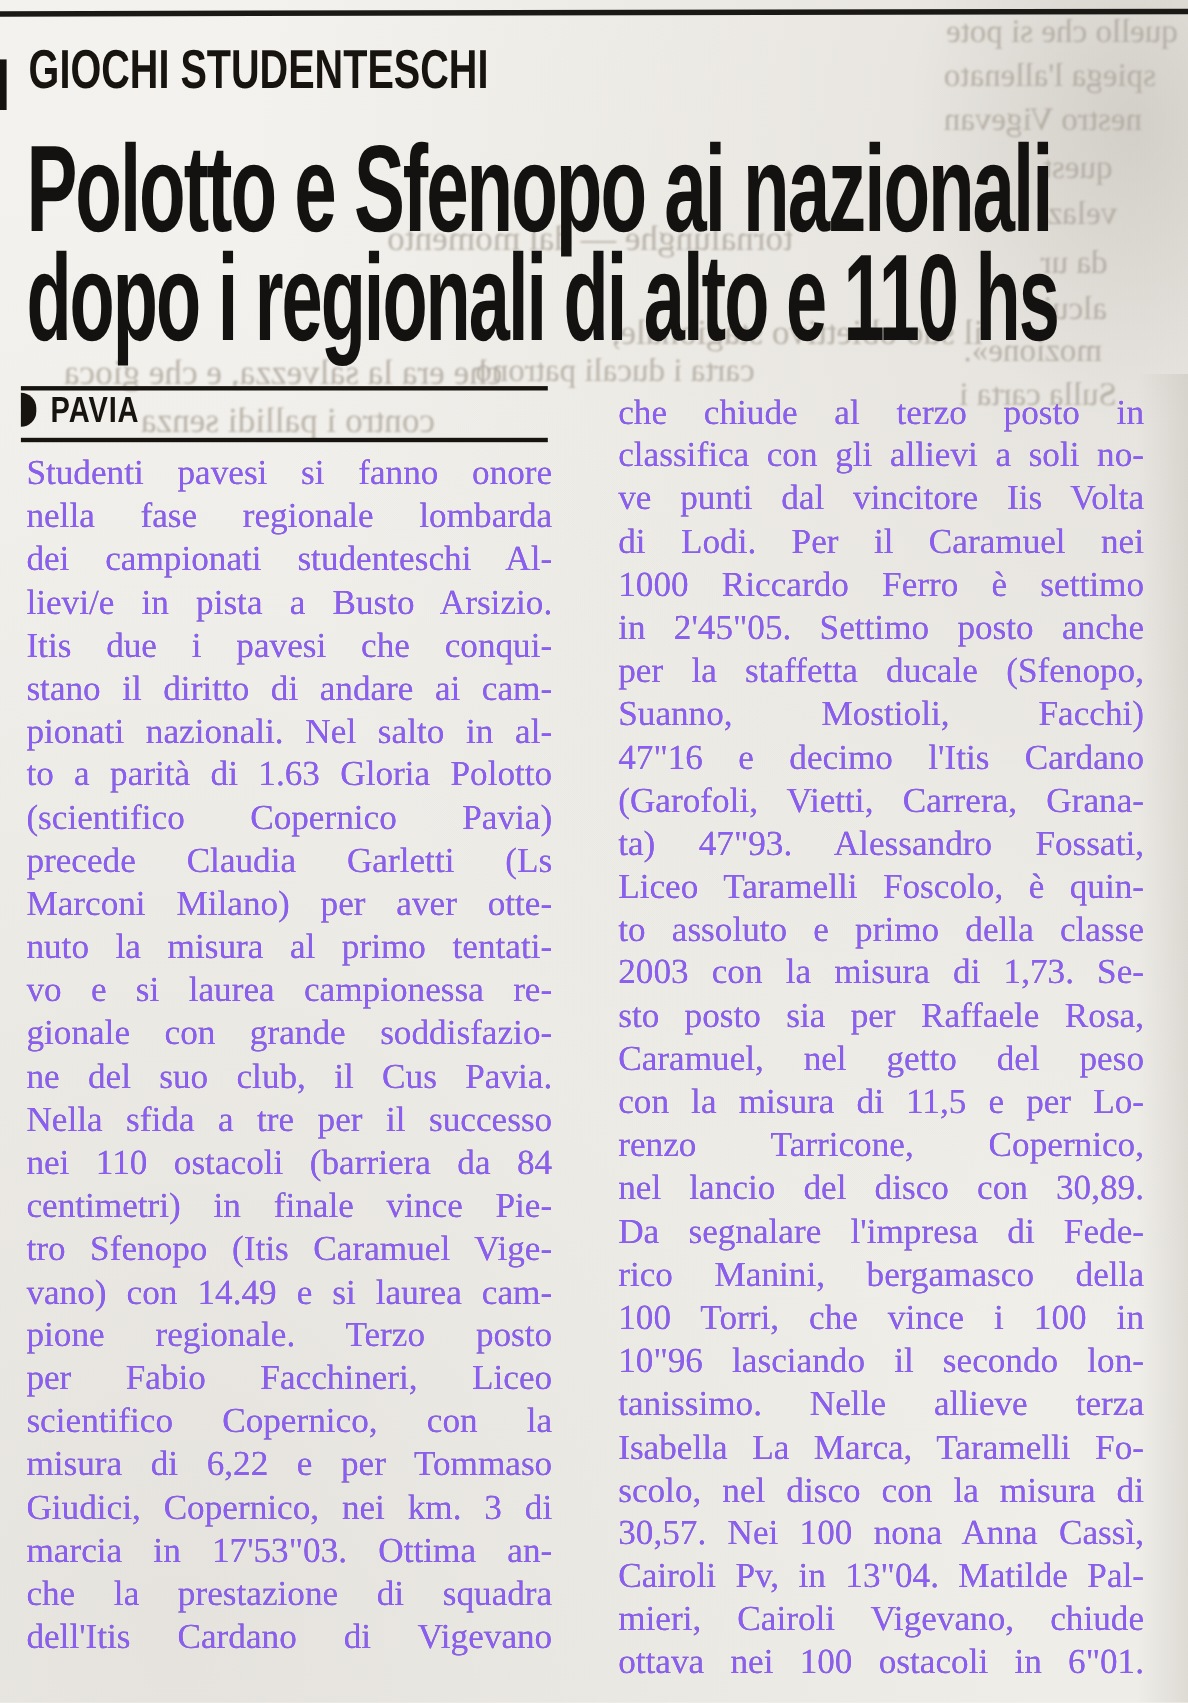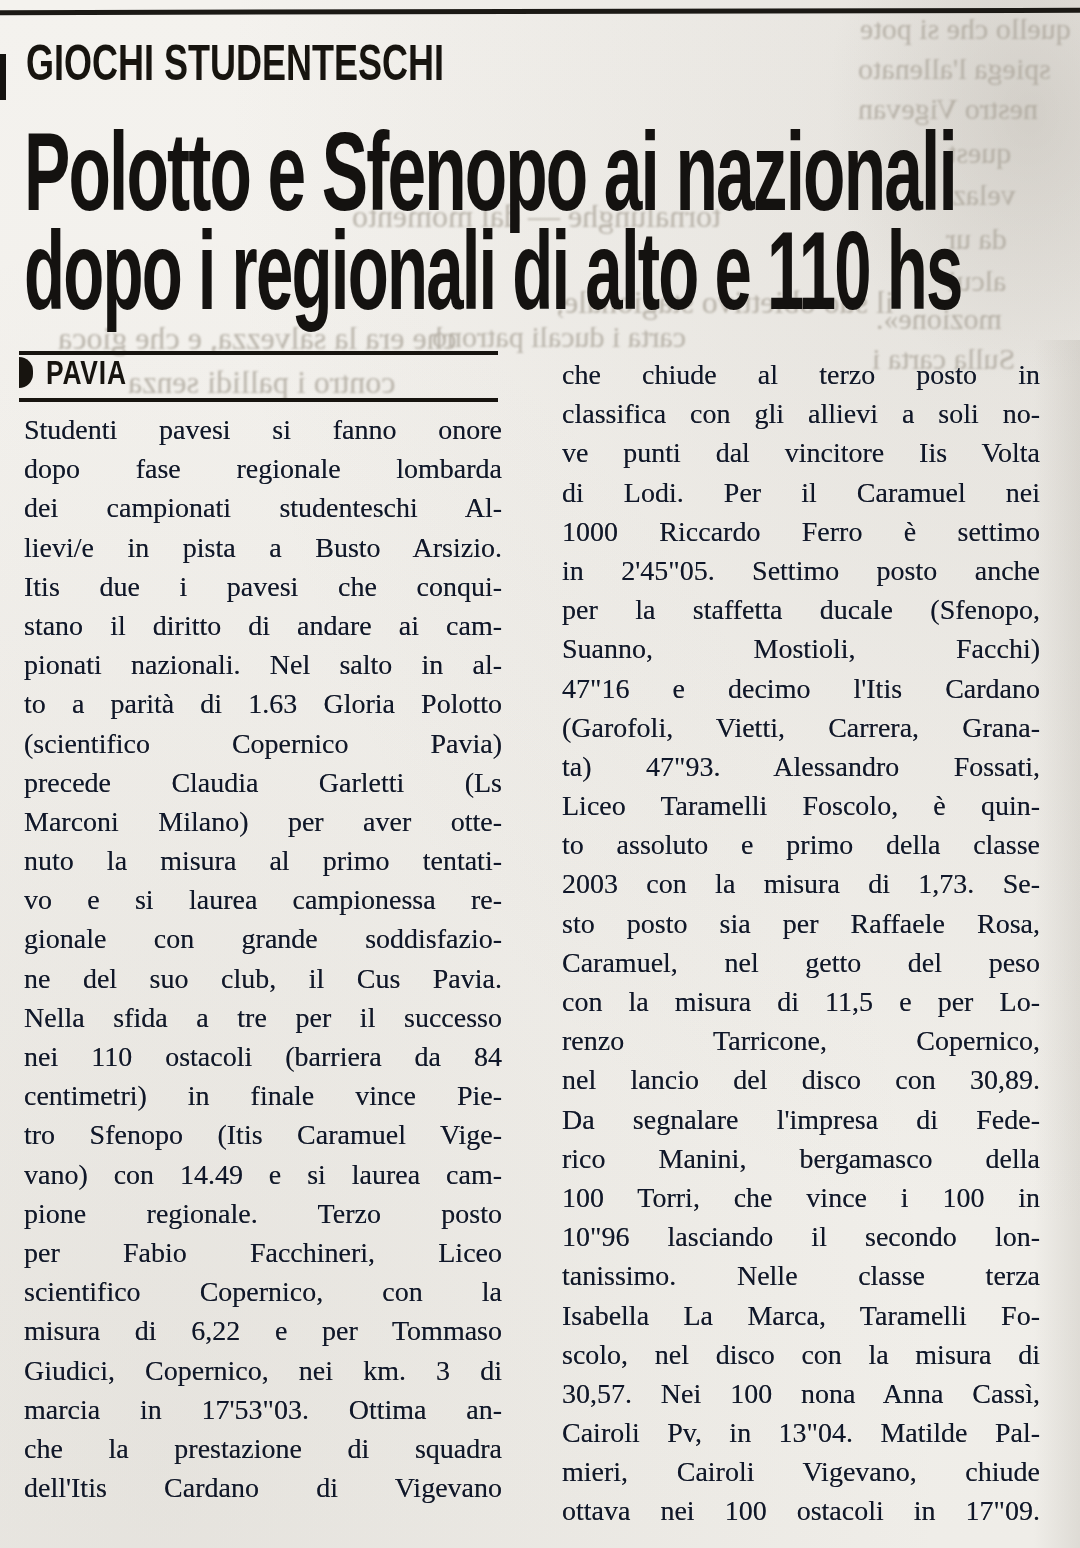--- a/index.html
+++ b/index.html
@@ -31,21 +31,21 @@
 
   .rule{position:absolute;left:19px;width:479px;height:4px;background:#17140f;}
   .rule-top{top:351px;}
   .rule-bottom{top:398px;}
   .bullet{position:absolute;left:19px;top:357px;width:14px;height:31px;background:#17140f;
     border-radius:0 16px 16px 0;}
   .section-label{position:absolute;left:46px;top:354px;color:#17140f;
     font-family:"Liberation Sans",sans-serif;font-weight:bold;font-size:33px;line-height:38px;
     letter-spacing:1px;white-space:nowrap;transform:scaleX(.8);transform-origin:0 0;}
 
-  .col{position:absolute;width:478px;color:#0f172a;font-size:28px;
+  .col{position:absolute;width:478px;color:#8b5cf6;font-size:32px;
     text-shadow:0 0 .5px rgba(22,20,16,.55);}
   .col-left{left:24px;top:410px;}
   .col-right{left:562px;top:355px;}
   .bl{height:39.2px;line-height:39.2px;text-align:justify;text-align-last:justify;overflow:hidden;}
 
   .ghost{position:absolute;font-family:"Liberation Serif",serif;color:#aba59a;opacity:.8;
     filter:blur(1.1px);transform:scaleX(-1);white-space:nowrap;font-size:30px;}
   .gf1{left:860px;top:12px;}
   .gf2{left:858px;top:52px;}
   .gf3{left:858px;top:92px;}
@@ -91,21 +91,21 @@
   <span class="hl-line hl2">dopo i regionali di alto e 110 hs</span>
 </h1>
 
 <div class="rule rule-top"></div>
 <div class="bullet"></div>
 <div class="section-label">PAVIA</div>
 <div class="rule rule-bottom"></div>
 
 <div class="col col-left">
   <div class="bl">Studenti pavesi si fanno onore</div>
-  <div class="bl">dopo fase regionale lombarda</div>
+  <div class="bl">nella fase regionale lombarda</div>
   <div class="bl">dei campionati studenteschi Al-</div>
   <div class="bl">lievi/e in pista a Busto Arsizio.</div>
   <div class="bl">Itis due i pavesi che conqui-</div>
   <div class="bl">stano il diritto di andare ai cam-</div>
   <div class="bl">pionati nazionali. Nel salto in al-</div>
   <div class="bl">to a parità di 1.63 Gloria Polotto</div>
   <div class="bl">(scientifico Copernico Pavia)</div>
   <div class="bl">precede Claudia Garletti (Ls</div>
   <div class="bl">Marconi Milano) per aver otte-</div>
   <div class="bl">nuto la misura al primo tentati-</div>
@@ -144,20 +144,20 @@
   <div class="bl">2003 con la misura di 1,73. Se-</div>
   <div class="bl">sto posto sia per Raffaele Rosa,</div>
   <div class="bl">Caramuel, nel getto del peso</div>
   <div class="bl">con la misura di 11,5 e per Lo-</div>
   <div class="bl">renzo Tarricone, Copernico,</div>
   <div class="bl">nel lancio del disco con 30,89.</div>
   <div class="bl">Da segnalare l'impresa di Fede-</div>
   <div class="bl">rico Manini, bergamasco della</div>
   <div class="bl">100 Torri, che vince i 100 in</div>
   <div class="bl">10"96 lasciando il secondo lon-</div>
-  <div class="bl">tanissimo. Nelle classe terza</div>
+  <div class="bl">tanissimo. Nelle allieve terza</div>
   <div class="bl">Isabella La Marca, Taramelli Fo-</div>
   <div class="bl">scolo, nel disco con la misura di</div>
   <div class="bl">30,57. Nei 100 nona Anna Cassì,</div>
   <div class="bl">Cairoli Pv, in 13"04. Matilde Pal-</div>
   <div class="bl">mieri, Cairoli Vigevano, chiude</div>
-  <div class="bl">ottava nei 100 ostacoli in 17"09.</div>
+  <div class="bl">ottava nei 100 ostacoli in 6"01.</div>
 </div>
 
 </body></html>

